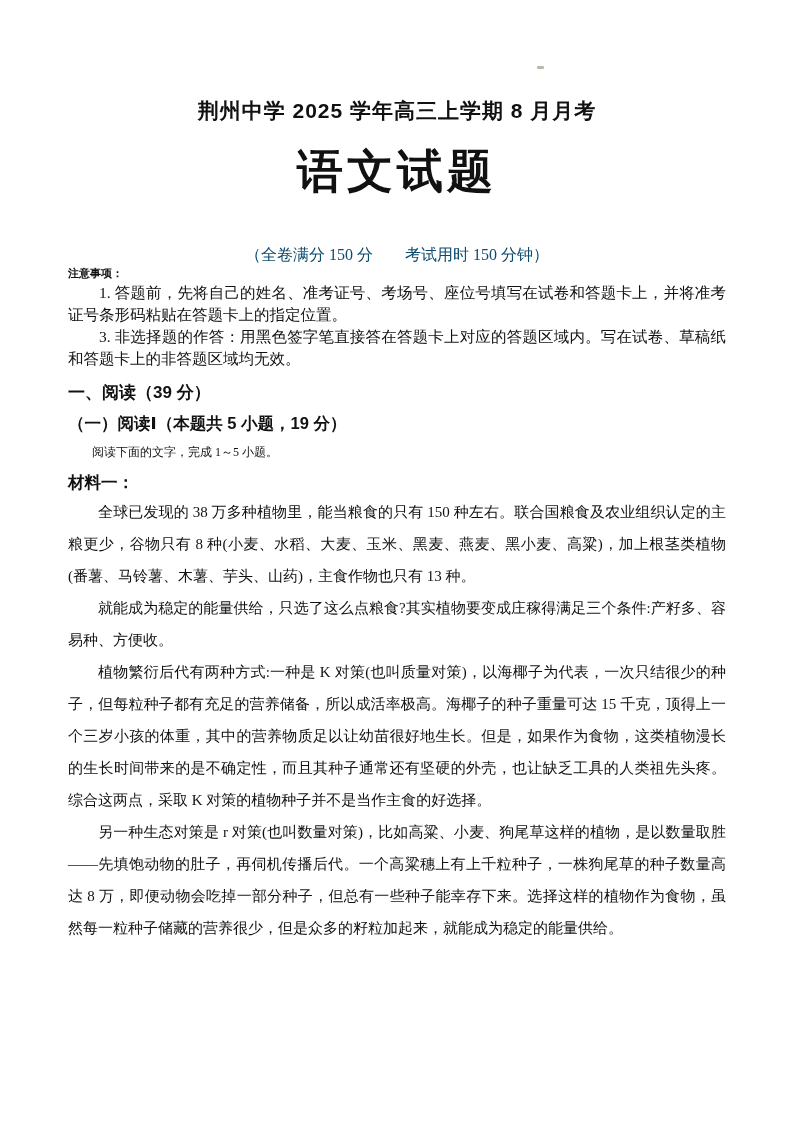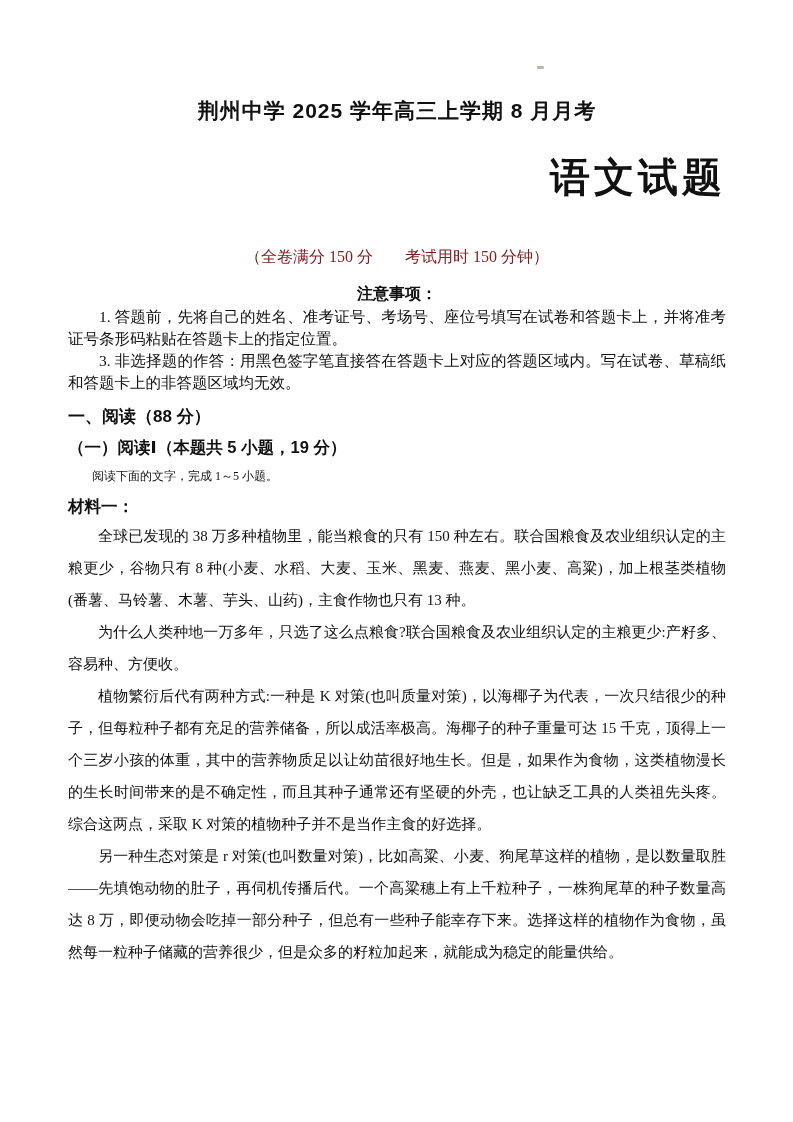--- a/index.html
+++ b/index.html
@@ -32,39 +32,37 @@
   }
   .school-line {
     margin-top: 97px;
     text-align: center;
     font-family: "Liberation Sans", "DejaVu Sans", sans-serif;
     font-weight: bold;
     font-size: 21px;
     letter-spacing: 1px;
   }
   .subject-title {
-    margin-top: 25px;
-    text-align: right;
+    margin-top: 16px;
+    text-align: center;
     font-family: "Liberation Sans", "DejaVu Sans", sans-serif;
     font-weight: bold;
-    font-size: 40px;
+    font-size: 46px;
     letter-spacing: 4px;
   }
   .exam-info {
     margin-top: 42px;
     text-align: center;
     font-size: 16px;
-    color: #7f1d1d;
+    color: #0c4a6e;
   }
   .notices-heading {
-    margin-top: 16px;
     font-family: "Liberation Sans", "DejaVu Sans", sans-serif;
     font-weight: bold;
-    font-size: 16px;
-    text-align: center;
+    font-size: 11px;
   }
   .notice-item {
     font-size: 15.5px;
     line-height: 21.5px;
     text-align: justify;
     text-indent: 2em;
     margin-top: 1px;
   }
   .section-heading {
     margin-top: 12px;
@@ -110,29 +108,29 @@
 
     <div class="exam-info">（全卷满分 150 分　　考试用时 150 分钟）</div>
 
     <div class="notices-heading">注意事项：</div>
 
     <div>
       <div class="notice-item">1. 答题前，先将自己的姓名、准考证号、考场号、座位号填写在试卷和答题卡上，并将准考证号条形码粘贴在答题卡上的指定位置。</div>
       <div class="notice-item">3. 非选择题的作答：用黑色签字笔直接答在答题卡上对应的答题区域内。写在试卷、草稿纸和答题卡上的非答题区域均无效。</div>
     </div>
 
-    <div class="section-heading">一、阅读（88 分）</div>
+    <div class="section-heading">一、阅读（39 分）</div>
 
     <div class="subsection-heading">（一）阅读Ⅰ（本题共 5 小题，19 分）</div>
 
     <div class="reading-instruction">阅读下面的文字，完成 1～5 小题。</div>
 
     <div class="material-label">材料一：</div>
 
     <div class="material-body">
       <p class="material-paragraph">全球已发现的 38 万多种植物里，能当粮食的只有 150 种左右。联合国粮食及农业组织认定的主粮更少，谷物只有 8 种(小麦、水稻、大麦、玉米、黑麦、燕麦、黑小麦、高粱)，加上根茎类植物(番薯、马铃薯、木薯、芋头、山药)，主食作物也只有 13 种。</p>
-      <p class="material-paragraph">为什么人类种地一万多年，只选了这么点粮食?联合国粮食及农业组织认定的主粮更少:产籽多、容易种、方便收。</p>
+      <p class="material-paragraph">就能成为稳定的能量供给，只选了这么点粮食?其实植物要变成庄稼得满足三个条件:产籽多、容易种、方便收。</p>
       <p class="material-paragraph">植物繁衍后代有两种方式:一种是 K 对策(也叫质量对策)，以海椰子为代表，一次只结很少的种子，但每粒种子都有充足的营养储备，所以成活率极高。海椰子的种子重量可达 15 千克，顶得上一个三岁小孩的体重，其中的营养物质足以让幼苗很好地生长。但是，如果作为食物，这类植物漫长的生长时间带来的是不确定性，而且其种子通常还有坚硬的外壳，也让缺乏工具的人类祖先头疼。综合这两点，采取 K 对策的植物种子并不是当作主食的好选择。</p>
       <p class="material-paragraph">另一种生态对策是 r 对策(也叫数量对策)，比如高粱、小麦、狗尾草这样的植物，是以数量取胜——先填饱动物的肚子，再伺机传播后代。一个高粱穗上有上千粒种子，一株狗尾草的种子数量高达 8 万，即便动物会吃掉一部分种子，但总有一些种子能幸存下来。选择这样的植物作为食物，虽然每一粒种子储藏的营养很少，但是众多的籽粒加起来，就能成为稳定的能量供给。</p>
     </div>
 
   </div>
 </div>
 
 </body></html>

